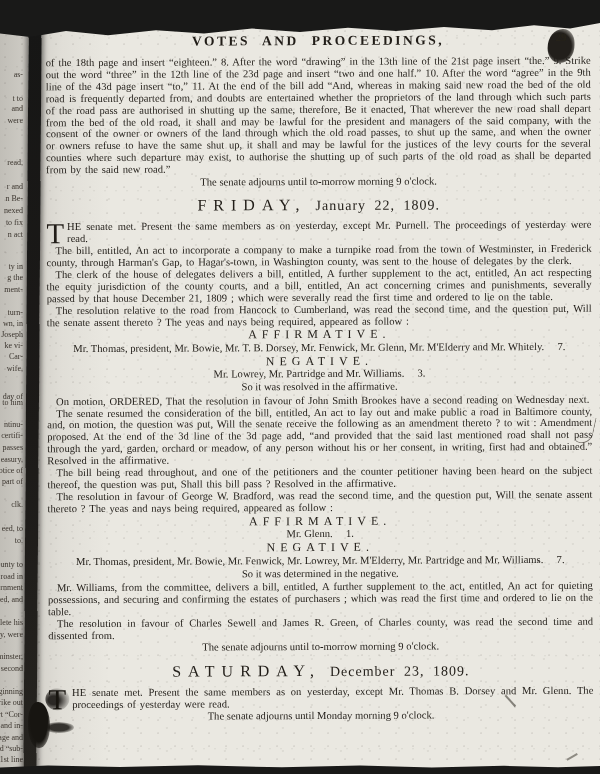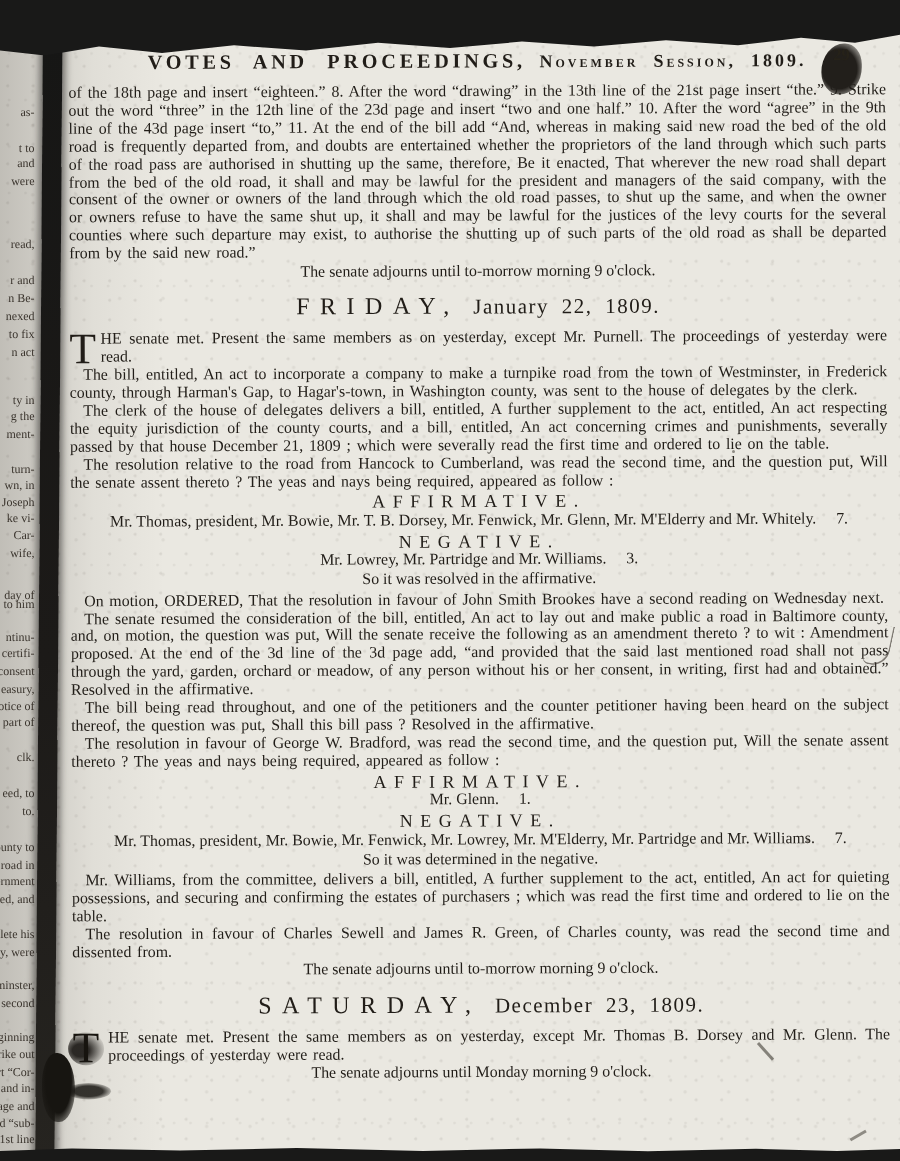--- a/index.html
+++ b/index.html
@@ -86,21 +86,21 @@
       <div class="frag" style="top: 308px;">turn-</div>
       <div class="frag" style="top: 319px;">wn, in</div>
       <div class="frag" style="top: 330px;">Joseph</div>
       <div class="frag" style="top: 341px; padding-left: 28px;">ke vi-</div>
       <div class="frag" style="top: 352px;">Car-</div>
       <div class="frag" style="top: 364px;">wife,</div>
       <div class="frag" style="top: 398px;">to him</div>
       <div class="frag" style="top: 392px;">day of</div>
       <div class="frag" style="top: 420px;">ntinu-</div>
       <div class="frag" style="top: 431px;">certifi-</div>
-      <div class="frag" style="top: 443px;">consent</div>
+      <div class="frag" style="top: 443px;">passes</div>
       <div class="frag" style="top: 455px;">easury,</div>
       <div class="frag" style="top: 466px;">otice of</div>
       <div class="frag" style="top: 477px;">part of</div>
       <div class="frag" style="top: 500px;">clk.</div>
       <div class="frag" style="top: 524px;">eed, to</div>
       <div class="frag" style="top: 536px;">to.</div>
       <div class="frag" style="top: 560px;">ounty to</div>
       <div class="frag" style="top: 572px;">road in</div>
       <div class="frag" style="top: 583px;">ernment</div>
       <div class="frag" style="top: 595px; padding-left: 24px;">ed, and</div>
@@ -113,21 +113,20 @@
       <div class="frag" style="top: 710px;">rt “Cor-</div>
       <div class="frag" style="top: 721px;">e and in-</div>
       <div class="frag" style="top: 733px;">page and</div>
       <div class="frag" style="top: 744px;">rd “sub-</div>
       <div class="frag" style="top: 755px;">e 1st line</div>
     </div>
 
   <div class="content">
     <div class="running-header">
       <span class="hdr-title">VOTES AND PROCEEDINGS,</span>
-      <span class="hdr-session">November Session, 1809.</span>
       <span class="pageno-blot">29</span>
     </div>
     <div id="flow">
         <div class="para">of the 18th page and insert “eighteen.”  8. After the word “drawing” in the 13th line of the 21st page insert “the.”  9. Strike out the word “three” in the 12th line of the 23d page and insert “two and one half.”  10. After the word “agree” in the 9th line of the 43d page insert “to,”  11. At the end of the bill add “And, whereas in making said new road the bed of the old road is frequently departed from, and doubts are entertained whether the proprietors of the land through which such parts of the road pass are authorised in shutting up the same, therefore, Be it enacted, That wherever the new road shall depart from the bed of the old road, it shall and may be lawful for the president and managers of the said company, with the consent of the owner or owners of the land through which the old road passes, to shut up the same, and when the owner or owners refuse to have the same shut up, it shall and may be lawful for the justices of the levy courts for the several counties where such departure may exist, to authorise the shutting up of such parts of the old road as shall be departed from by the said new road.”</div>
         <div class="centerline">The senate adjourns until to-morrow morning 9 o'clock.</div>
         <div class="dayhead"><span class="dayname">FRIDAY,</span><span class="daydate">January 22, 1809.</span></div>
         <div class="para dpara"><span class="dcap">T</span>HE senate met.  Present the same members as on yesterday, except Mr. Purnell.  The proceedings of yesterday were read.</div>
         <div class="para indent">The bill, entitled, An act to incorporate a company to make a turnpike road from the town of Westminster, in Frederick county, through Harman's Gap, to Hagar's-town, in Washington county, was sent to the house of delegates by the clerk.</div>
         <div class="para indent">The clerk of the house of delegates delivers a bill, entitled, A further supplement to the act, entitled, An act respecting the equity jurisdiction of the county courts, and a bill, entitled, An act concerning crimes and punishments, severally passed by that house December 21, 1809 ; which were severally read the first time and ordered to lie on the table.</div>
         <div class="para indent">The resolution relative to the road from Hancock to Cumberland, was read the second time, and the question put, Will the senate assent thereto ?  The yeas and nays being required, appeared as follow :</div>

